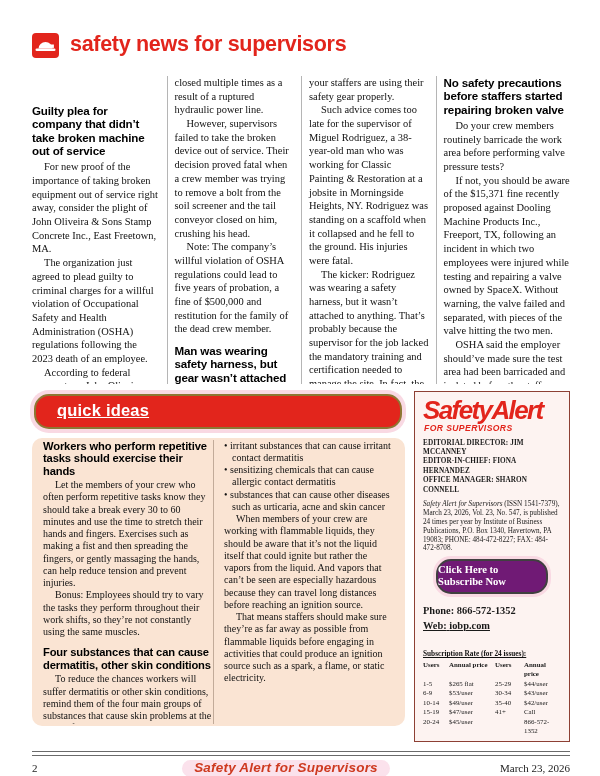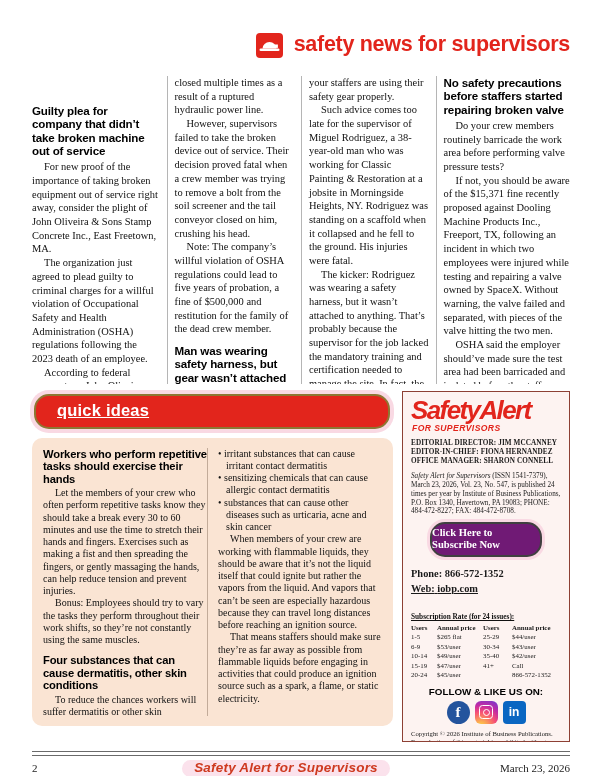--- a/index.html
+++ b/index.html
@@ -1,20 +1,20 @@
 <!DOCTYPE html>
 <html><head>
 <meta charset="utf-8">
 <style>
   html,body{margin:0;padding:0;background:#fff;}
   body{width:600px;height:776px;overflow:hidden;font-family:"Liberation Serif",serif;color:#111;}
   .page{box-sizing:border-box;width:600px;height:776px;padding:24px 30px 0 32px;background:#fff;}
 
   
-  header{display:flex;align-items:center;gap:11px;height:42px;margin-bottom:10px;justify-content:flex-end;}
+  header{display:flex;align-items:center;gap:11px;height:42px;margin-bottom:10px;}
   .hat-badge{width:27px;height:25px;flex:0 0 auto;}
   h1.page-title{margin:0;color:#e2251c;font:700 21.5px/1 "Liberation Sans",sans-serif;letter-spacing:-0.3px;}
 
   
   .columns{display:grid;grid-template-columns:repeat(4,1fr);height:308px;overflow:hidden;}
   .col{padding:0 7px;overflow:hidden;}
   .col:first-child{padding-left:0;margin-top:28px;}
   .col:last-child{padding-right:0;}
   .col + .col{border-left:1px solid #b5b5b5;}
   .blk-heading{font:700 11.6px/1.15 "Liberation Sans",sans-serif;color:#000;margin:8px 0 3px;letter-spacing:-0.15px;}
@@ -22,29 +22,29 @@
   .blk-p,.blk-pcont,.blk-bullet{font-size:10.45px;line-height:1.31;margin:0;}
   .blk-p{text-indent:12px;}
   .blk-bullet{padding-left:9px;text-indent:-9px;}
 
   
   .bottom{display:flex;gap:9px;margin-top:7px;height:351px;}
   .qi-wrap{flex:1;min-width:0;}
   .qi-banner{position:relative;background:#e2251c;border:2px solid #8d7733;border-radius:15px;color:#fff;
     font:700 16.5px/1 "Liberation Sans",sans-serif;padding:6px 0 8px 21px;margin:3px 3px 9px 2px;
     box-shadow:0 0 0 4px #f9d9e3;letter-spacing:0.2px;text-decoration:underline;}
-  .qi-box{background:#fae4d3;border-radius:10px;padding:10px 11px;display:flex;gap:0;height:288px;box-sizing:border-box;overflow:hidden;}
+  .qi-box{background:#fae4d3;border-radius:10px;padding:2px 11px;display:flex;gap:0;height:288px;box-sizing:border-box;overflow:hidden;}
   .qi-col{flex:1;min-width:0;overflow:hidden;}
   .qi-col + .qi-col{border-left:1px solid #c2ab99;padding-left:10px;}
   .qi-col .blk-p,.qi-col .blk-pcont,.qi-col .blk-bullet{font-size:10px;line-height:1.225;}
   .qi-col .blk-heading{font-size:11.2px;line-height:1.12;margin:8px 0 2px;}
   .qi-col .blk-bullet{padding-left:8px;text-indent:-8px;}
 
   
-  .sidebar{width:168px;flex:0 0 auto;box-sizing:border-box;border:1.5px solid #8d4034;background:#fdf3f1;
+  .sidebar{width:156px;flex:0 0 auto;box-sizing:border-box;border:1.5px solid #8d4034;background:#fdf3f1;
     padding:7px 8px 5px;overflow:hidden;}
   .sa-logo{color:#e2251c;font:italic 900 26px/0.9 "Liberation Sans",sans-serif;letter-spacing:-1.6px;white-space:nowrap;}
   .sa-sub{color:#e2251c;font:italic 700 8.6px/1.2 "Liberation Sans",sans-serif;letter-spacing:0.4px;margin:1px 0 5px 1px;}
   .staff{list-style:none;margin:0 0 5px;padding:0;font:700 7.2px/1.3 "Liberation Serif",serif;letter-spacing:0.1px;color:#1a1a1a;}
   .issn{font-size:7.2px;line-height:1.24;margin:0 0 6px;color:#1a1a1a;}
   .issn .it{font-style:italic;}
   .subscribe-btn{display:block;margin:3px auto 9px;background:#701a75;color:#fff;border:2px solid #404040;border-radius:15px;
     width:112px;text-align:left;font:700 10.6px/1.12 "Liberation Serif",serif;padding:3px 0 4px;cursor:pointer;
     box-shadow:0 0 0 3px #f9d9e3;}
   .contact{font:700 10.4px/1.45 "Liberation Serif",serif;color:#1a1a1a;margin-bottom:16px;}

